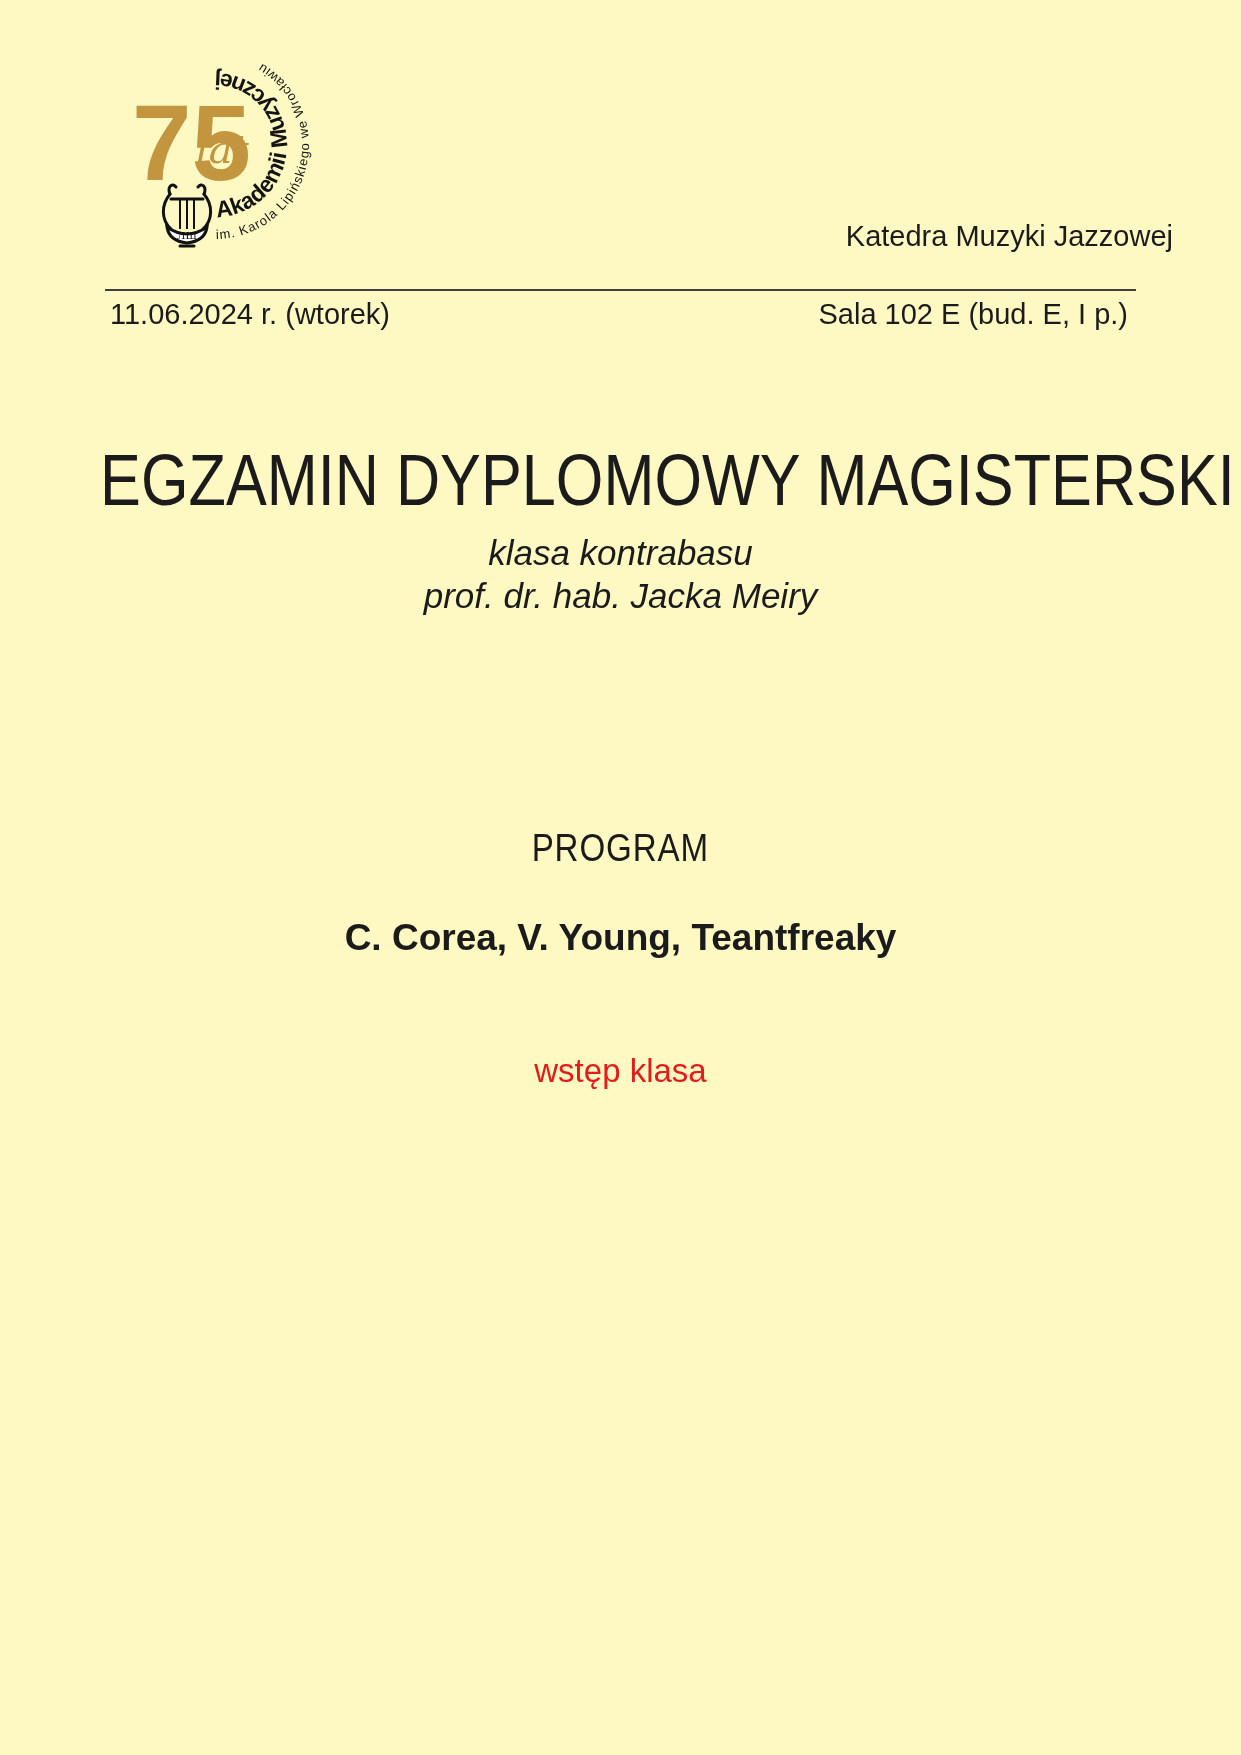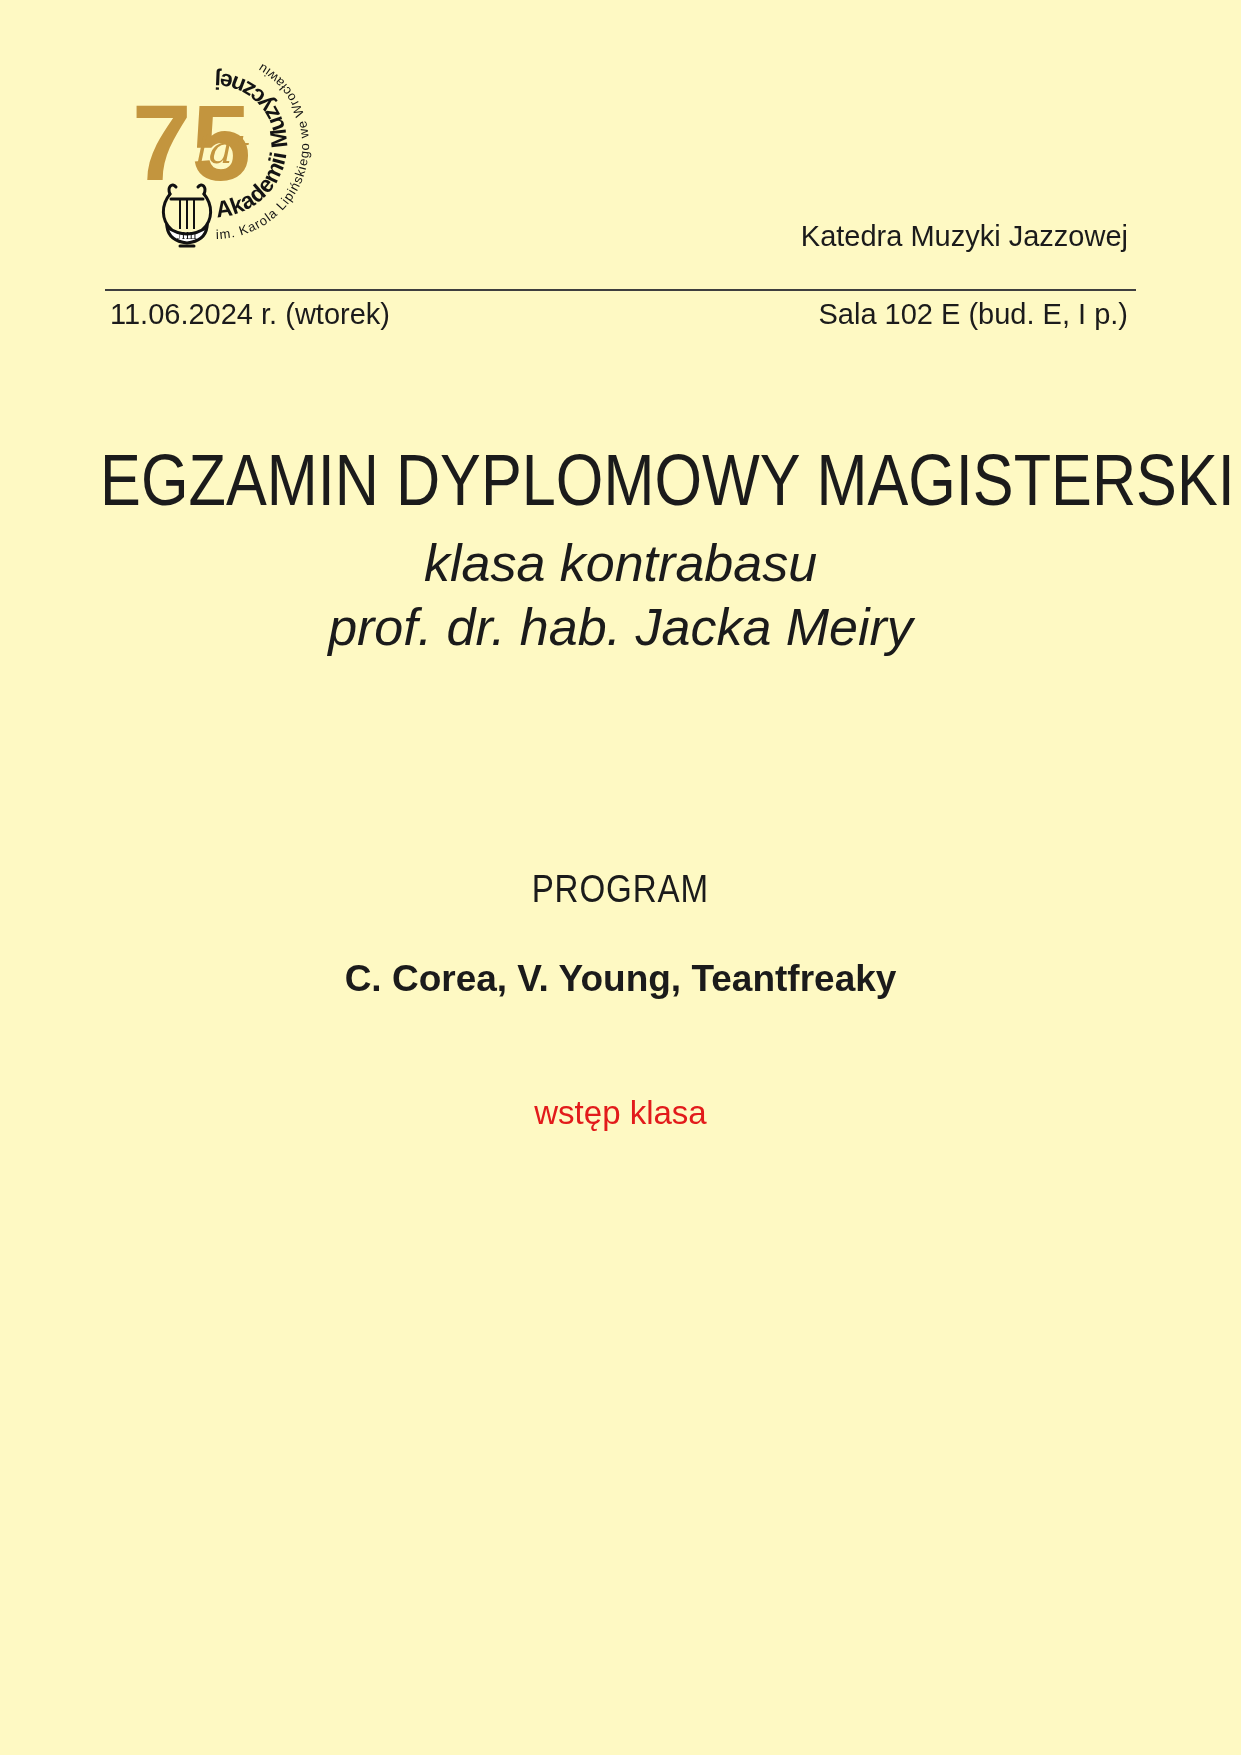--- a/index.html
+++ b/index.html
@@ -9,34 +9,34 @@
     height:1755px;
     margin:0 auto;
     background:#fef9c3;
     font-family:"Liberation Sans","DejaVu Sans",sans-serif;
     color:#1b1b1b;
     overflow:hidden;
   }
   
   .logo{position:absolute;left:112px;top:48px;width:205px;height:200px;}
   
-  .dept{margin-top:219px;padding-right:113px;text-align:right;
+  .dept{margin-top:219px;padding-right:68px;text-align:right;
         font-size:29px;line-height:1.2;}
   .divider{margin:35px 105px 0 105px;border:none;border-top:2px solid #3f3f3f;height:0;}
   .info-row{display:flex;justify-content:space-between;
             margin:4px 113px 0 110px;font-size:29px;line-height:1.32;text-align:right;}
   .time-row{margin:0 113px 0 110px;font-size:29px;line-height:1.32;}
   
   .exam-title{margin-top:104px;text-align:center;font-size:72px;line-height:1.2;
               white-space:nowrap;}
   .exam-title .narrow{display:inline-block;transform:scaleX(0.85);transform-origin:50% 50%;}
   
   .performer-name{margin-top:46px;text-align:center;font-size:130px;font-weight:bold;
                   line-height:1.1;letter-spacing:-1px;}
-  .performer-class{margin-top:9px;text-align:center;font-size:52px;font-style:italic;
+  .performer-class{margin-top:9px;text-align:center;font-size:35px;font-style:italic;
                    line-height:1.22;}
   
   .program-heading{margin-top:207px;text-align:center;font-size:39px;line-height:1.2;
                    letter-spacing:1px;}
   .program-heading .narrow{display:inline-block;transform:scaleX(0.85);transform-origin:50% 50%;}
   .program-pieces{margin-top:44px;text-align:center;font-size:37px;font-weight:bold;line-height:1.2;}
   
   .admission{margin-top:91px;text-align:center;font-size:33px;line-height:1.2;}
 </style>
 </head>

